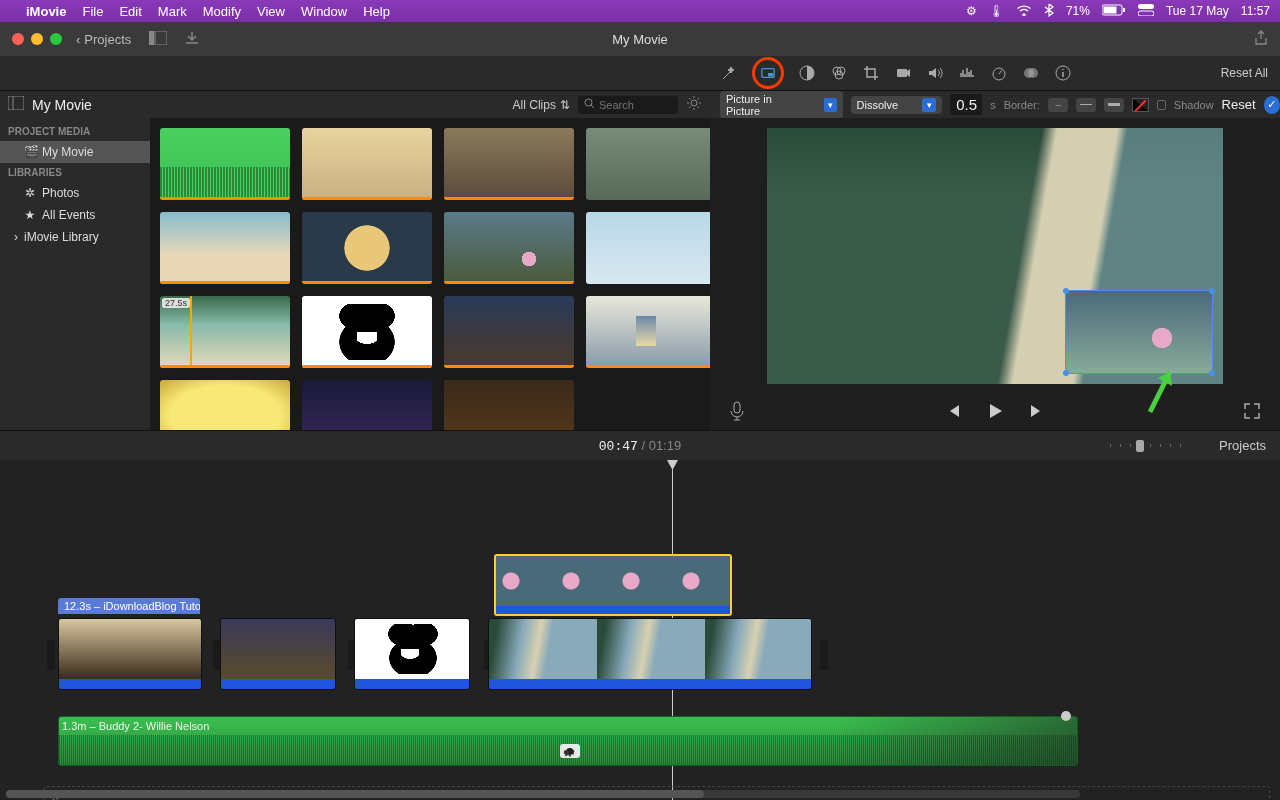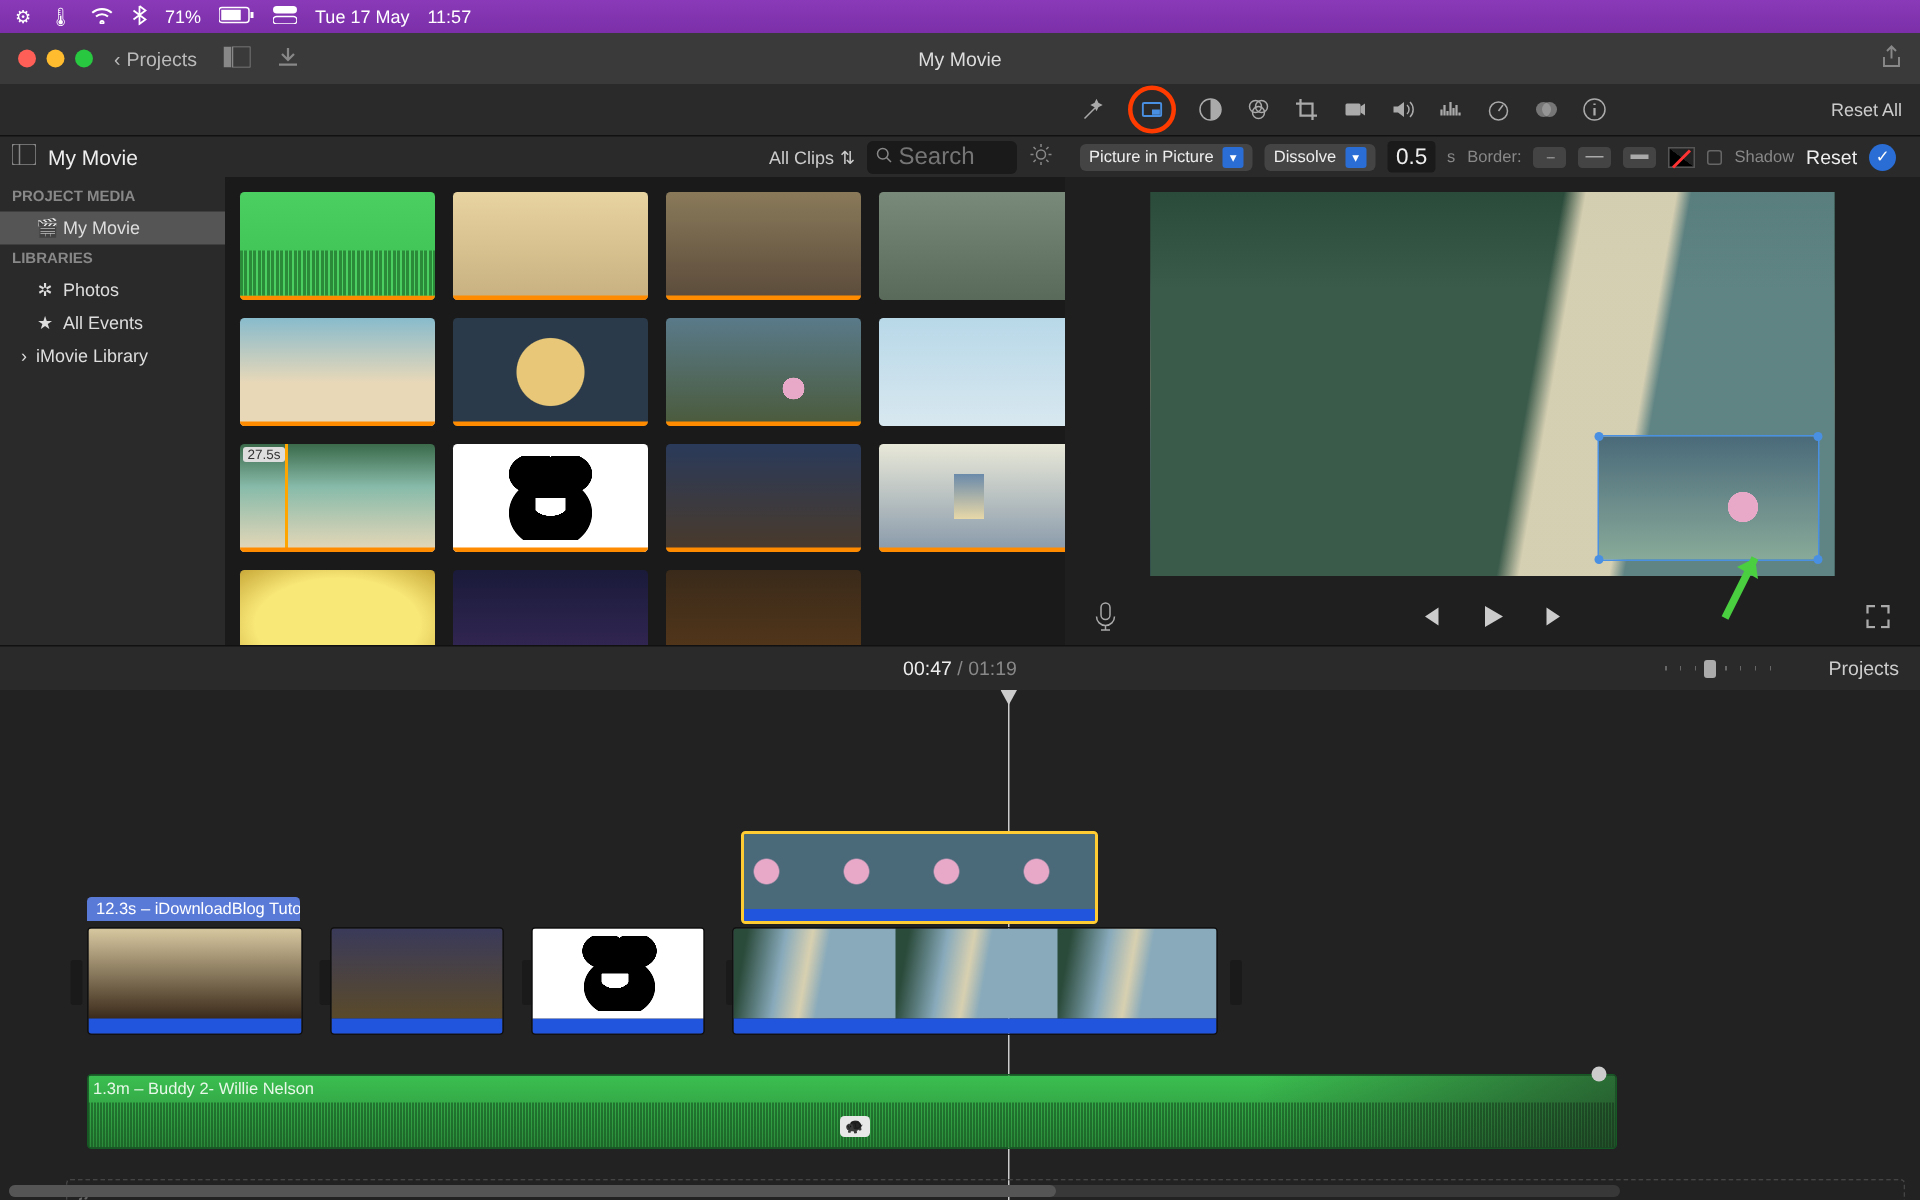--- a/index.html
+++ b/index.html
@@ -38,25 +38,25 @@
   .ri.highlight { border:3px solid #ff3b00; border-radius:50%; padding:6px; width:32px; height:32px;}
   .ri.highlight svg { fill:#4a90e2;}
   
   
   .adjustbar { height:28px; background:#2a2a2a; border-top:1px solid #111; display:flex; align-items:center; position:relative; padding-left:720px;}
   .adjust-left { position:absolute; left:0; width:710px; height:28px; display:flex; align-items:center; padding:0 8px; gap:8px;}
   .sidebar-toggle { color:#888;}
   .mymovie-label { color:#eee; font-size:14px; font-weight:500;}
   .allclips { margin-left:auto; color:#ccc; font-size:12px; display:flex; align-items:flex-end; gap:4px;}
   .search-pill { background:#1a1a1a; border-radius:4px; padding:2px 6px; display:flex; align-items:center; gap:4px; color:#888; width:100px;}
-  .search-pill input { background:none; border:none; outline:none; color:#ccc; width:70px; font-size:16px;}
+  .search-pill input { background:none; border:none; outline:none; color:#ccc; width:70px; font-size:11px;}
   .gear { color:#888;}
   
   .adjust-right { display:flex; align-items:center; gap:8px;}
-  .drop { background:#444; border-radius:4px; padding:2px 6px; display:flex; align-items:center; gap:6px; font-size:11px; color:#eee;}
+  .drop { background:#444; border-radius:4px; padding:2px 6px; display:flex; align-items:center; gap:24px; font-size:11px; color:#eee;}
   .drop .chev { background:#2a6dd4; width:14px; height:14px; border-radius:2px; display:flex; align-items:center; justify-content:center; font-size:9px; color:#fff;}
   .numfield { background:#1a1a1a; border-radius:3px; padding:2px 6px; font-size:15px; color:#eee; width:32px; text-align:center;}
   .slabel { font-size:11px; color:#888;}
   .border-btn { width:22px; height:14px; border-radius:3px; background:#444; display:flex; align-items:center; justify-content:center;}
   .border-btn.b1::after{content:"---"; color:#aaa; font-size:8px; letter-spacing:-1px;}
   .border-btn.b2::after{content:""; border-top:1px solid #aaa; width:12px;}
   .border-btn.b3::after{content:""; border-top:3px solid #aaa; width:12px;}
   .color-sw { width:18px; height:14px; background:linear-gradient(to top right, #000 49%, transparent 50%),#222; border:1px solid #555; position:relative;}
   .color-sw::after { content:""; position:absolute; width:100%; height:2px; background:#f33; top:50%; left:0; transform:rotate(-45deg);}
   .check { width:10px; height:10px; border:1px solid #666; border-radius:2px;}
@@ -117,21 +117,21 @@
   .green-arrow { position:absolute; right:100px; bottom:-20px; pointer-events:none;}
   
   .playback { height:36px; display:flex; align-items:center; justify-content:center; gap:24px; color:#ccc; position:relative;}
   .mic { position:absolute; left:20px;}
   .fullsc { position:absolute; right:20px;}
   .play-btn svg { width:18px; height:18px; fill:#ccc;}
   
   
   .tl-header { height:30px; background:#2a2a2a; border-top:1px solid #111; display:flex; align-items:center; position:relative;}
   .tc { position:absolute; left:50%; transform:translateX(-50%); font-size:13px;}
-  .tc .cur{color:#eee;} .tc .dur{color:#888;}
+  .tc .cur{color:#eee;font-family:Liberation Mono, monospace;} .tc .dur{color:#888;}
   .settings { position:absolute; right:14px; color:#ccc; font-size:13px;}
   .zoom { position:absolute; right:90px; display:flex; align-items:center;}
   .zoom-track{ width:80px; height:3px; background:repeating-linear-gradient(90deg,#666 0 1px,transparent 1px 10px); position:relative;}
   .zoom-thumb{ position:absolute; left:26px; top:-4px; width:8px; height:12px; background:#aaa; border-radius:2px;}
   
   
   .timeline { height:340px; background:#222; position:relative; overflow:hidden;}
   .playhead { position:absolute; left:672px; top:0; bottom:0; width:1px; background:#ccc;}
   .playhead::before{content:""; position:absolute; top:0; left:-5px; width:11px; height:10px; background:#ccc; clip-path:polygon(0 0,100% 0,50% 100%);}
   
@@ -173,20 +173,31 @@
   .music-track { position:absolute; left:44px; top:326px; right:10px; height:20px; border:1px dashed #444; border-radius:3px;}
   .music-track .note{ position:absolute; left:6px; top:2px; color:#666; font-size:12px;}
   
   .hscroll { position:absolute; left:6px; bottom:2px; right:200px; height:8px; background:#383838; border-radius:4px;}
   .hscroll .th { position:absolute; left:0; width:65%; height:100%; background:#555; border-radius:4px;}
 </style>
 </head>
 <body>
 
 <div class="menubar">
+  <div class="menubar-left">
+    <span class="apple"></span>
+    <span class="menubar-item bold">iMovie</span>
+    <span class="menubar-item">File</span>
+    <span class="menubar-item">Edit</span>
+    <span class="menubar-item">Mark</span>
+    <span class="menubar-item">Modify</span>
+    <span class="menubar-item">View</span>
+    <span class="menubar-item">Window</span>
+    <span class="menubar-item">Help</span>
+  </div>
   <div class="menubar-right">
     <span class="status-icon">⚙</span>
     <span class="status-icon">🌡</span>
     <span class="status-icon">
       <svg width="16" height="12" viewBox="0 0 16 12">
           <path d="M8 10 a1 1 0 1 0 0.01 0 M4 7 a6 6 0 0 1 8 0 M1.5 4.5 a10 10 0 0 1 13 0" stroke="#fff" stroke-width="1.4" fill="none"></path>
         </svg>
     </span>
     <span class="status-icon">
       <svg width="10" height="14" viewBox="0 0 10 14">

